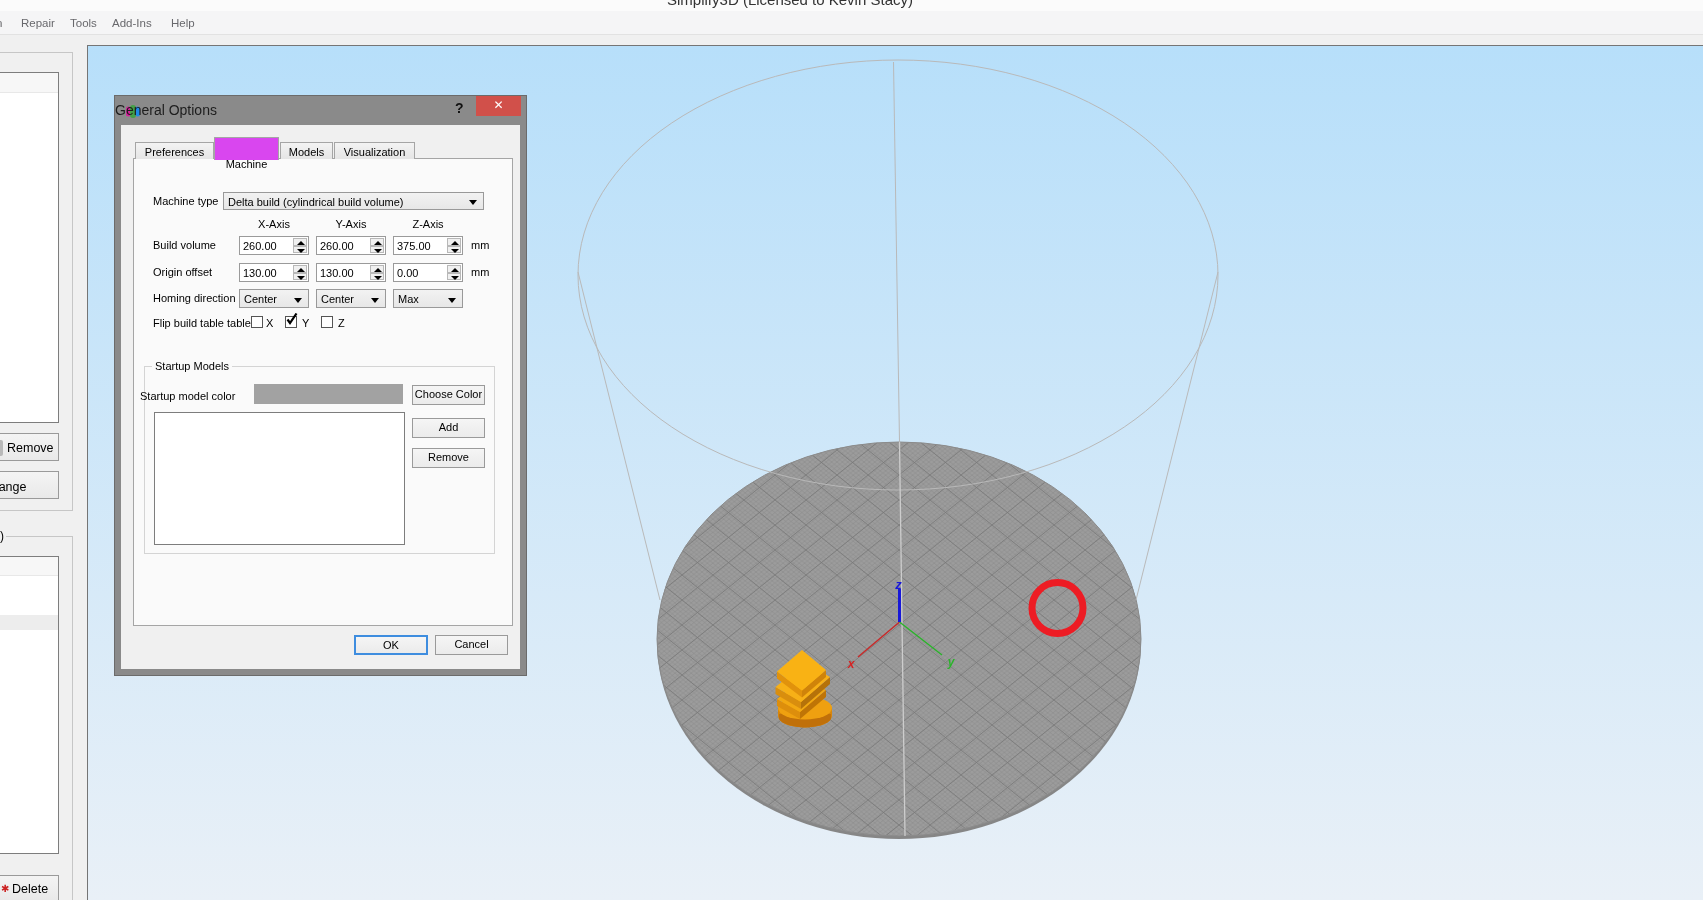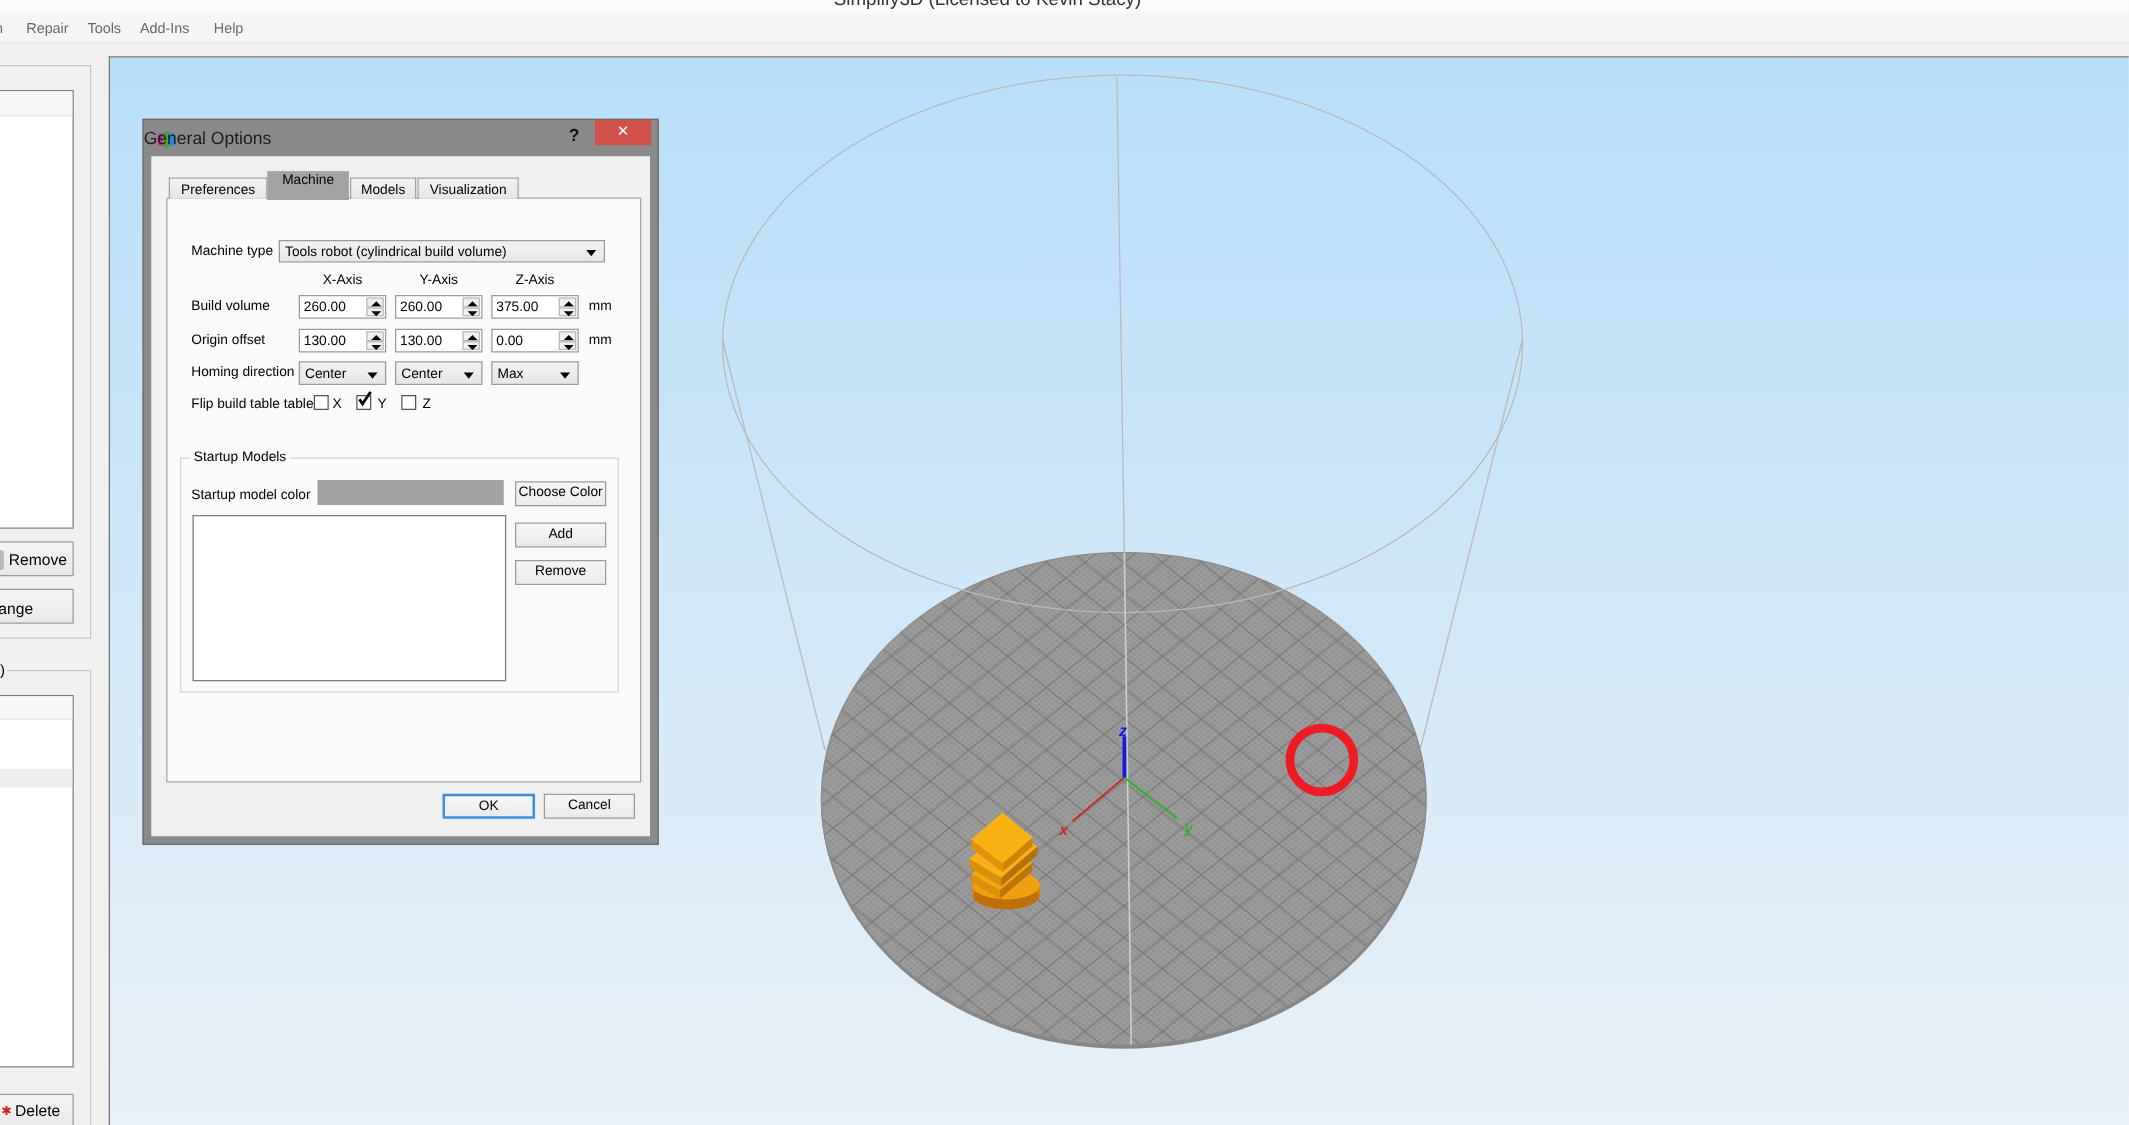--- a/index.html
+++ b/index.html
@@ -135,25 +135,25 @@
     </svg>
     <div class="txt">General Options</div>
     <div id="dlghelp">?</div>
     <div id="dlgclose">✕</div>
   </div>
   <div id="dlgclient">
     <div id="tabpane"></div>
     <div class="tab" style="left:14px; top:17px; width:79px; height:17px;">Preferences</div>
     <div class="tab" style="left:159px; top:17px; width:53px; height:17px;">Models</div>
     <div class="tab" style="left:213px; top:17px; width:81px; height:17px;">Visualization</div>
-    <div class="tab" style="left:93px; top:12px; width:65px; height:23px; background:#a3a3a3; padding-top:0; z-index:2;">Machine</div>
+    <div class="tab" style="left:93px; top:12px; width:65px; height:23px; background:#d946ef; padding-top:20px; z-index:2;">Machine</div>
 
     <div class="lbl" style="left:32px; top:70px;">Machine type</div>
     <div class="combo" style="left:102px; top:67px; width:261px; height:18px;">
-      <div class="v">Tools robot (cylindrical build volume)</div>
+      <div class="v">Delta build (cylindrical build volume)</div>
         <div class="arr"></div>
     </div>
     <div class="lbl" style="left:118px; top:93px; width:70px; text-align:center;">X-Axis</div>
     <div class="lbl" style="left:195px; top:93px; width:70px; text-align:center;">Y-Axis</div>
     <div class="lbl" style="left:272px; top:93px; width:70px; text-align:center;">Z-Axis</div>
 
     <div class="lbl" style="left:32px; top:114px;">Build volume</div>
     <div class="spin" style="left:118px; top:111px;">
         <div class="v">260.00</div>
       <div class="spinbtn">
@@ -246,21 +246,21 @@
     <svg class="abs" style="left:164px; top:188px; z-index:3;" width="14" height="14" viewBox="0 0 14 14">
         <path d="M2.5,6.5 L5,10 L11.5,0.5" stroke="#000" stroke-width="2.2" fill="none"></path>
       </svg>
     <div class="lbl" style="left:181px; top:192px;">Y</div>
     <div class="chk" style="left:200px; top:191px;"></div>
     <div class="lbl" style="left:217px; top:192px;">Z</div>
 
     <div class="gbox" style="left:23px; top:241px; width:351px; height:188px;">
       <div class="gtitle" style="left:7px;">Startup Models</div>
     </div>
-    <div class="lbl" style="left:32px; top:265px;">Startup model color</div>
+    <div class="lbl" style="left:19px; top:265px;">Startup model color</div>
     <div class="abs" style="left:133px; top:259px; width:149px; height:20px; background:#a2a2a2;"></div>
     <div class="pbtn" style="left:291px; top:260px; width:73px; height:20px; padding-top:2px;">Choose Color</div>
     <div class="whitebox" style="left:33px; top:287px; width:251px; height:133px;"></div>
     <div class="pbtn" style="left:291px; top:293px; width:73px; height:20px; padding-top:2px;">Add</div>
     <div class="pbtn" style="left:291px; top:323px; width:73px; height:20px; padding-top:2px;">Remove</div>
 
     <div class="pbtn" style="left:233px; top:510px; width:74px; height:20px; padding-top:2px; border:2px solid #3e8ddf;">OK</div>
     <div class="pbtn" style="left:314px; top:510px; width:73px; height:20px; padding-top:2px;">Cancel</div>
   </div>
 </div>

